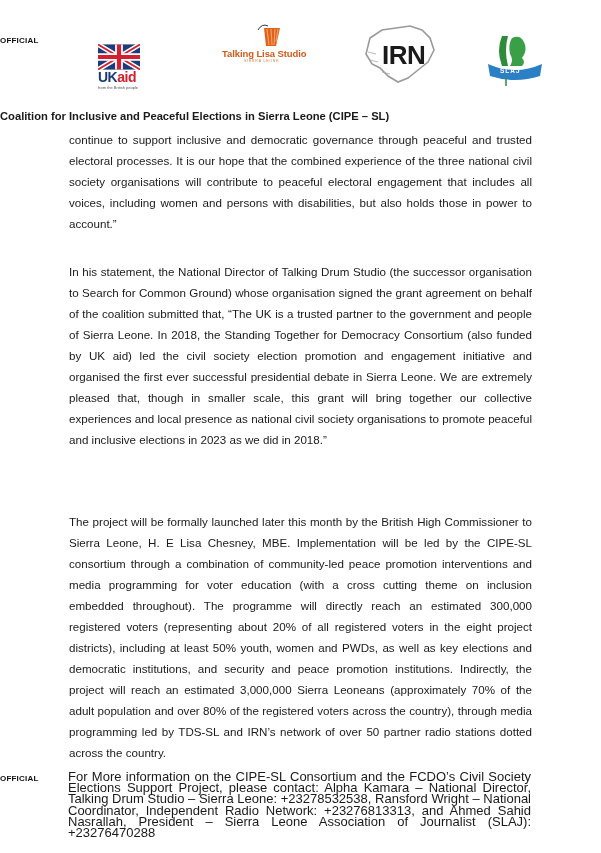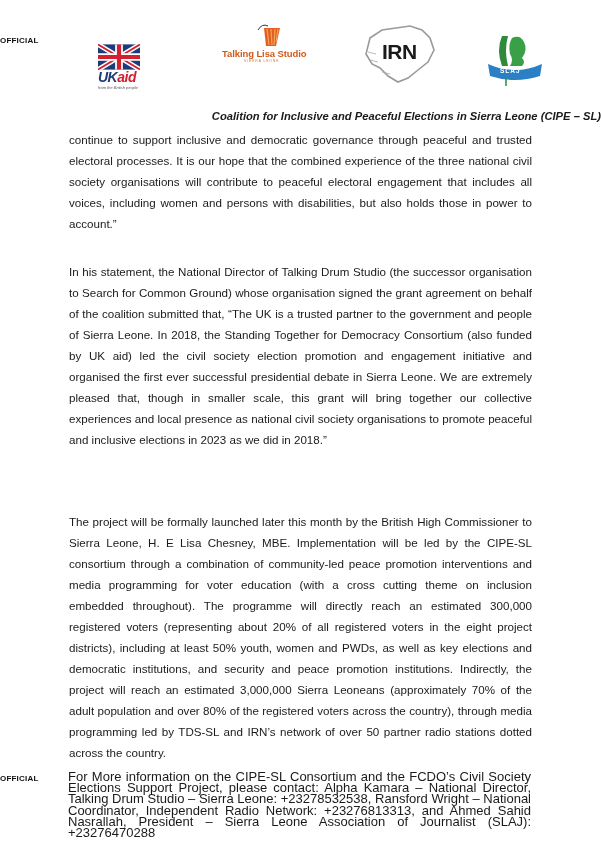--- a/index.html
+++ b/index.html
@@ -21,21 +21,21 @@
       font-size: 8px;
       font-weight: bold;
       letter-spacing: 0.2px;
       color: #111;
     }
     .official.top { top: 36px; }
     .official.bottom { top: 774px; }
 
     
     .logo { position: absolute; }
-    .logo-ukaid { left: 98px; top: 44px; width: 44px; height: 48px; font-style: italic; }
+    .logo-ukaid { left: 98px; top: 44px; width: 44px; height: 48px; }
     .logo-tds { left: 222px; top: 24px; width: 100px; height: 40px; }
     .logo-irn { left: 362px; top: 24px; width: 76px; height: 62px; }
     .logo-slaj { left: 484px; top: 32px; width: 62px; height: 56px; }
 
     .ukaid-text {
       position: absolute; left: 0; top: 26px;
       font-size: 14px; font-weight: bold; line-height: 14px;
       letter-spacing: -0.5px;
     }
     .ukaid-text .uk { color: #1d3a7a; }
@@ -48,37 +48,36 @@
       position: absolute; left: 0; top: 24px;
       font-size: 9.5px; font-weight: bold; color: #d05a1a;
       white-space: nowrap; letter-spacing: -0.1px;
     }
     .tds-sub {
       position: absolute; left: 22px; top: 35px;
       font-size: 3.5px; color: #d07a3a; letter-spacing: 0.8px; white-space: nowrap;
     }
     .irn-text {
       position: absolute; left: 20px; top: 16px;
-      font-size: 21px; font-weight: bold; color: #1a1a1a;
+      font-size: 26px; font-weight: bold; color: #1a1a1a;
       letter-spacing: -0.5px;
     }
     .slaj-text {
       position: absolute; left: 16px; top: 35px;
       font-size: 6.5px; font-weight: bold; color: #ffffff; letter-spacing: 1px;
     }
 
     .heading {
       position: absolute;
       left: 0; right: 0;
       top: 110px;
-      text-align: right;
+      text-align: left;
       font-size: 11.2px;
       font-weight: bold;
       color: #1a1a1a;
-      font-style: italic;
     }
 
     .body-text {
       position: absolute;
       left: 69px;
       width: 463px;
       font-size: 11.6px;
       line-height: 21px;
       text-align: justify;
       color: #1a1a1a;

